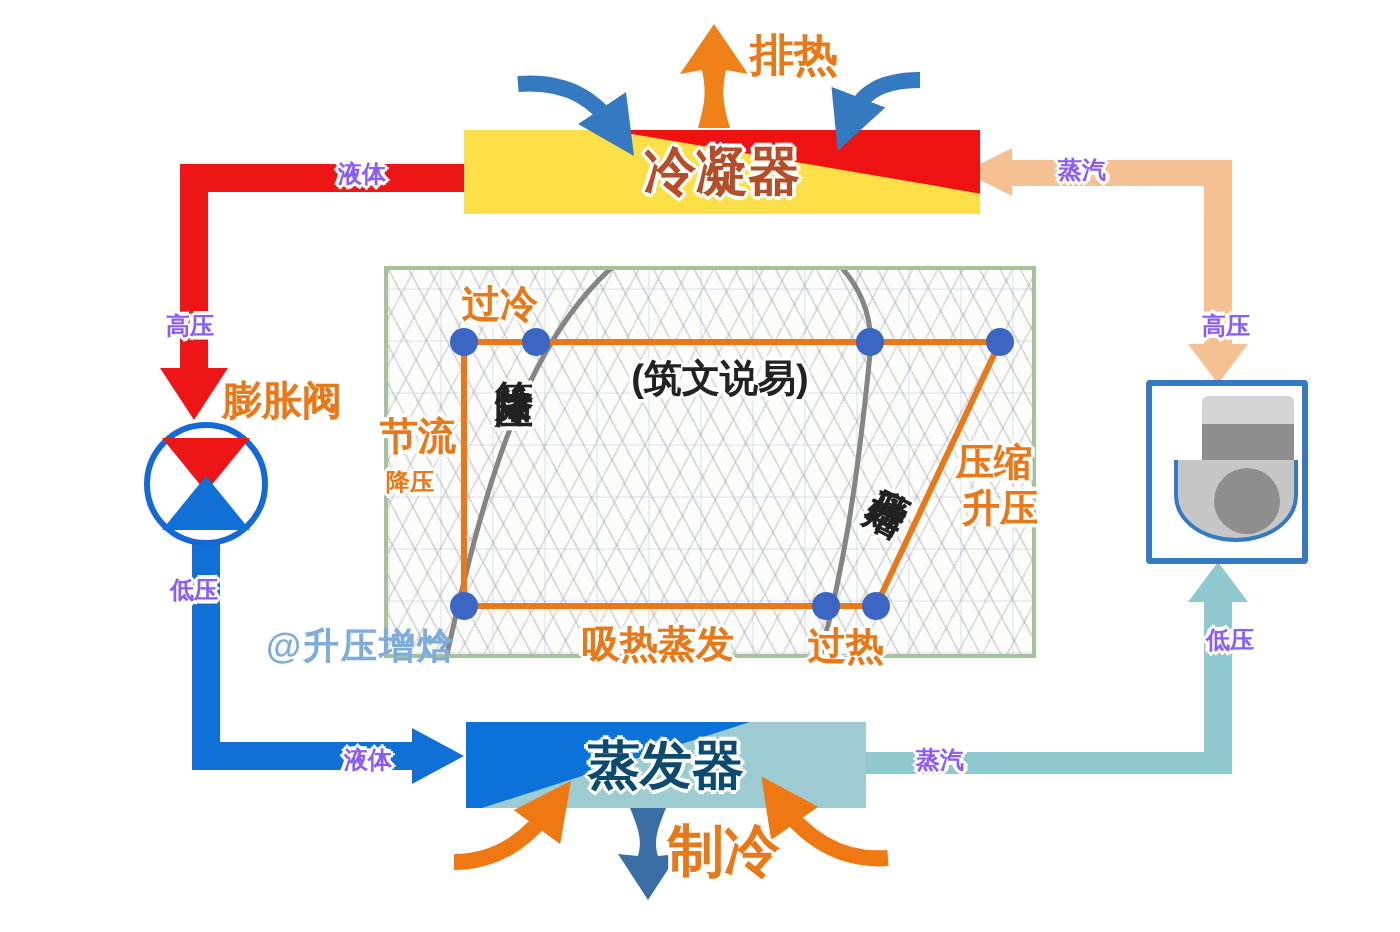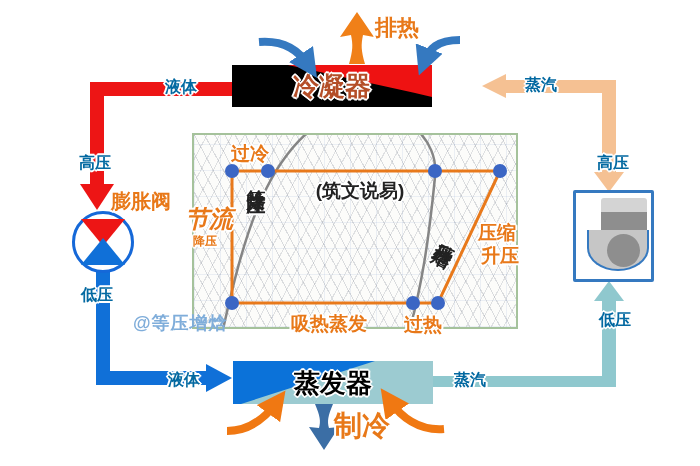--- a/index.html
+++ b/index.html
@@ -2,27 +2,27 @@
 <html><head>
 <meta charset="utf-8">
 <style>
   html,body{margin:0;padding:0;background:#fff;}
   #stage{position:relative;width:700px;height:466px;background:#ffffff;overflow:hidden;
          font-family:"Liberation Sans","DejaVu Sans",sans-serif;}
   .abs{position:absolute;}
   .halo{text-shadow:-1px -1px 0 #fff,0 -1px 0 #fff,1px -1px 0 #fff,-1px 0 0 #fff,1px 0 0 #fff,
         -1px 1px 0 #fff,0 1px 0 #fff,1px 1px 0 #fff,-2px 0 0 #fff,2px 0 0 #fff,0 -2px 0 #fff,0 2px 0 #fff;}
   .lbl{position:absolute;transform:translate(-50%,-50%);font-weight:bold;white-space:nowrap;line-height:1;}
-  .blue-lbl{color:#0369a1;font-size:16px;}
+  .blue-lbl{color:#8b5cf6;font-size:12px;}
   .org-lbl{color:#E87818;font-size:21px;}
   .blk-lbl{color:#222;font-size:19px;}
   .pipe{position:absolute;}
   .tri{position:absolute;width:0;height:0;}
   
-  #condenser{left:232px;top:65px;width:200px;height:42px;background:#000000;}
+  #condenser{left:232px;top:65px;width:258px;height:42px;background:#fde047;}
   #condenser .fill{position:absolute;inset:0;background:#EE1212;
       clip-path:polygon(28% 0,100% 0,100% 76%,91% 66%);}
   #evaporator{left:233px;top:361px;width:200px;height:43px;background:#9CCBD1;}
   #evaporator .fill{position:absolute;inset:0;background:#0B72D9;
       clip-path:polygon(0 0,71% 0,4% 100%,0 100%);}
   .bar-label{position:absolute;left:50%;top:50%;transform:translate(-50%,-50%);
       font-size:26px;font-weight:bold;white-space:nowrap;}
   
   #valve{left:72px;top:211px;width:62px;height:62px;border:3px solid #1568D8;border-radius:50%;
          background:#fff;box-sizing:border-box;}
@@ -64,21 +64,21 @@
   <div class="pipe" style="left:602px;top:299px;width:14px;height:88px;background:#8FC8CE;"></div>
   <div class="tri" style="left:594px;top:281px;border-left:15px solid transparent;border-right:15px solid transparent;border-bottom:20px solid #8FC8CE;"></div>
 
   <div id="condenser" class="abs">
     <div class="fill"></div>
     <div class="bar-label halo" style="color:#B44E28;">冷凝器</div>
   </div>
 
   <div id="evaporator" class="abs">
     <div class="fill"></div>
-    <div class="bar-label halo" style="color:#000000;">蒸发器</div>
+    <div class="bar-label halo" style="color:#0c4a6e;">蒸发器</div>
   </div>
 
   <div id="valve" class="abs">
     <div class="tri" style="left:6px;top:5px;border-left:22px solid transparent;border-right:22px solid transparent;border-top:27px solid #ED1515;"></div>
     <div class="tri" style="left:6px;bottom:5px;border-left:22px solid transparent;border-right:22px solid transparent;border-bottom:27px solid #1070D8;"></div>
   </div>
 
   <div id="compressor" class="abs">
     <div class="abs" style="left:25px;top:5px;width:46px;height:14px;background:#D4D4D4;border-radius:3px 3px 0 0;"></div>
     <div class="abs" style="left:25px;top:19px;width:46px;height:22px;background:#8E8E8E;"></div>
@@ -113,30 +113,30 @@
         <circle cx="241" cy="36" r="7"></circle>
           <circle cx="306" cy="36" r="7"></circle>
         <circle cx="38" cy="168" r="7"></circle>
           <circle cx="219" cy="168" r="7"></circle>
         <circle cx="244" cy="168" r="7"></circle>
       </g>
     </svg>
     <div class="lbl org-lbl halo" style="left:56px;top:18px;font-size:19px;">过冷</div>
     <div class="lbl blk-lbl halo" style="left:166px;top:55px;">(筑文说易)</div>
     <div class="abs vtext blk-lbl halo" style="left:49px;top:40px;font-weight:bold;">等焓降压</div>
-    <div class="lbl org-lbl halo" style="left:15px;top:84px;font-size:24px;font-style:italic;">节流</div>
+    <div class="lbl org-lbl halo" style="left:15px;top:84px;font-size:19px;">节流</div>
     <div class="lbl org-lbl halo" style="left:11px;top:106px;font-size:12px;">降压</div>
     <div class="lbl vtext blk-lbl halo" style="left:260px;top:100px;transform:translate(-50%,-50%) rotate(27deg);">升压增焓</div>
     <div class="lbl org-lbl halo" style="left:303px;top:97px;font-size:19px;">压缩</div>
     <div class="lbl org-lbl halo" style="left:306px;top:120px;font-size:19px;">升压</div>
     <div class="lbl org-lbl halo" style="left:135px;top:188px;font-size:19px;">吸热蒸发</div>
     <div class="lbl org-lbl halo" style="left:229px;top:189px;font-size:19px;">过热</div>
   </div>
 
-  <div id="watermark" class="abs">@等压增焓</div>
+  <div id="watermark" class="abs">@升压增焓</div>
 
   <div class="lbl blue-lbl halo" style="left:181px;top:87px;">液体</div>
   <div class="lbl blue-lbl halo" style="left:95px;top:163px;">高压</div>
   <div class="lbl org-lbl halo" style="left:141px;top:201px;font-size:20px;">膨胀阀</div>
   <div class="lbl blue-lbl halo" style="left:97px;top:295px;">低压</div>
   <div class="lbl blue-lbl halo" style="left:184px;top:380px;">液体</div>
   <div class="lbl blue-lbl halo" style="left:470px;top:380px;">蒸汽</div>
   <div class="lbl blue-lbl halo" style="left:615px;top:320px;">低压</div>
   <div class="lbl blue-lbl halo" style="left:613px;top:163px;">高压</div>
   <div class="lbl blue-lbl halo" style="left:541px;top:85px;">蒸汽</div>

